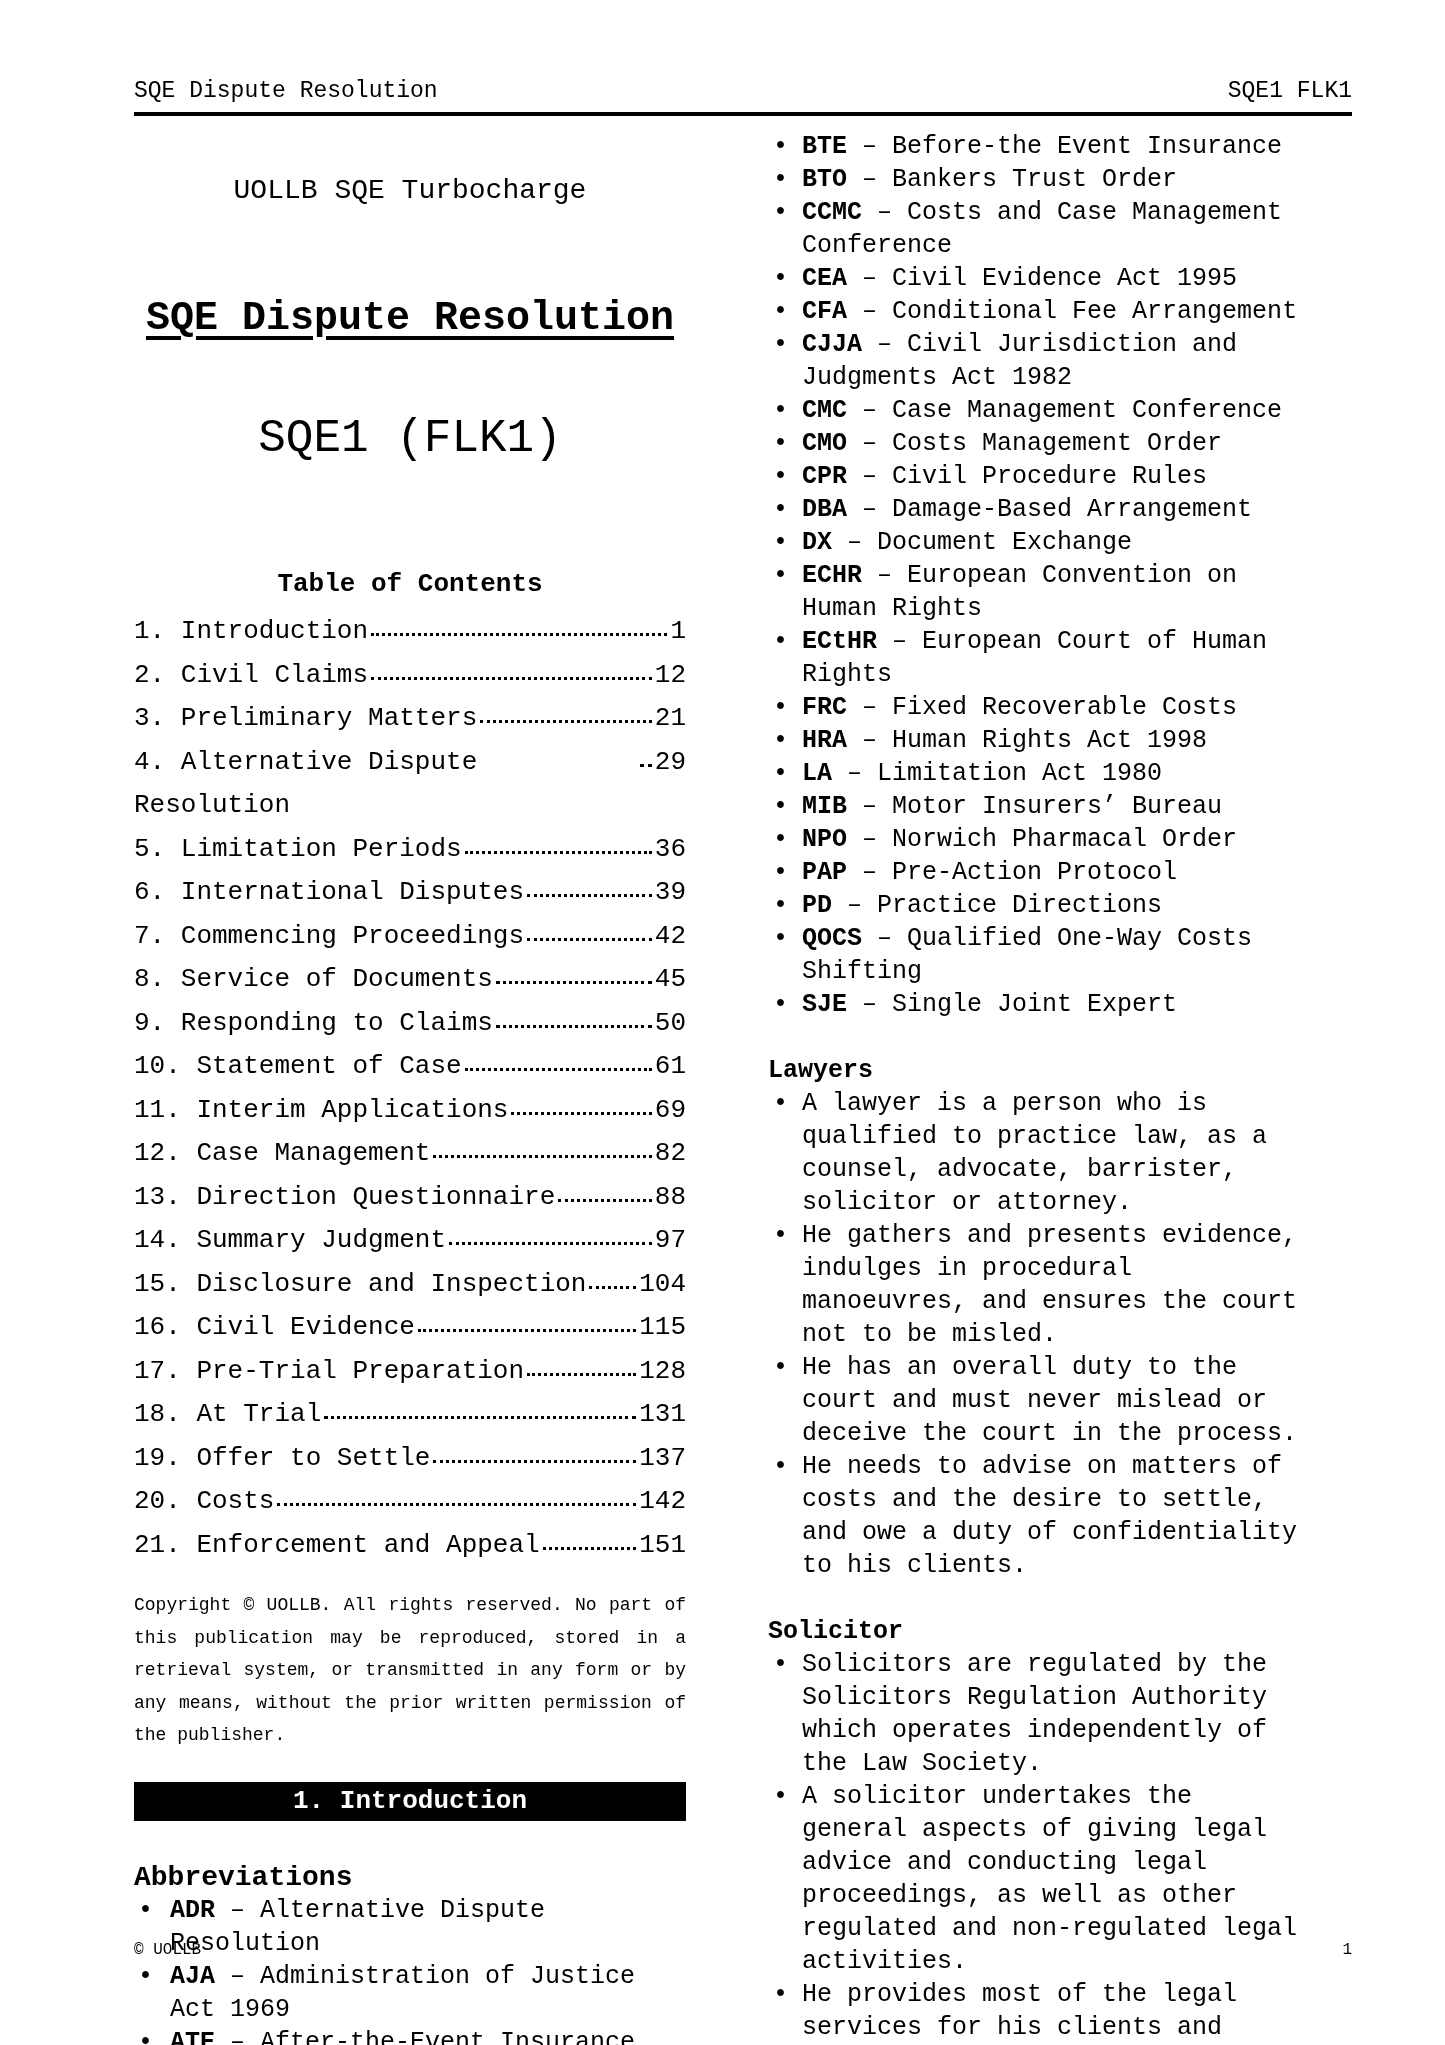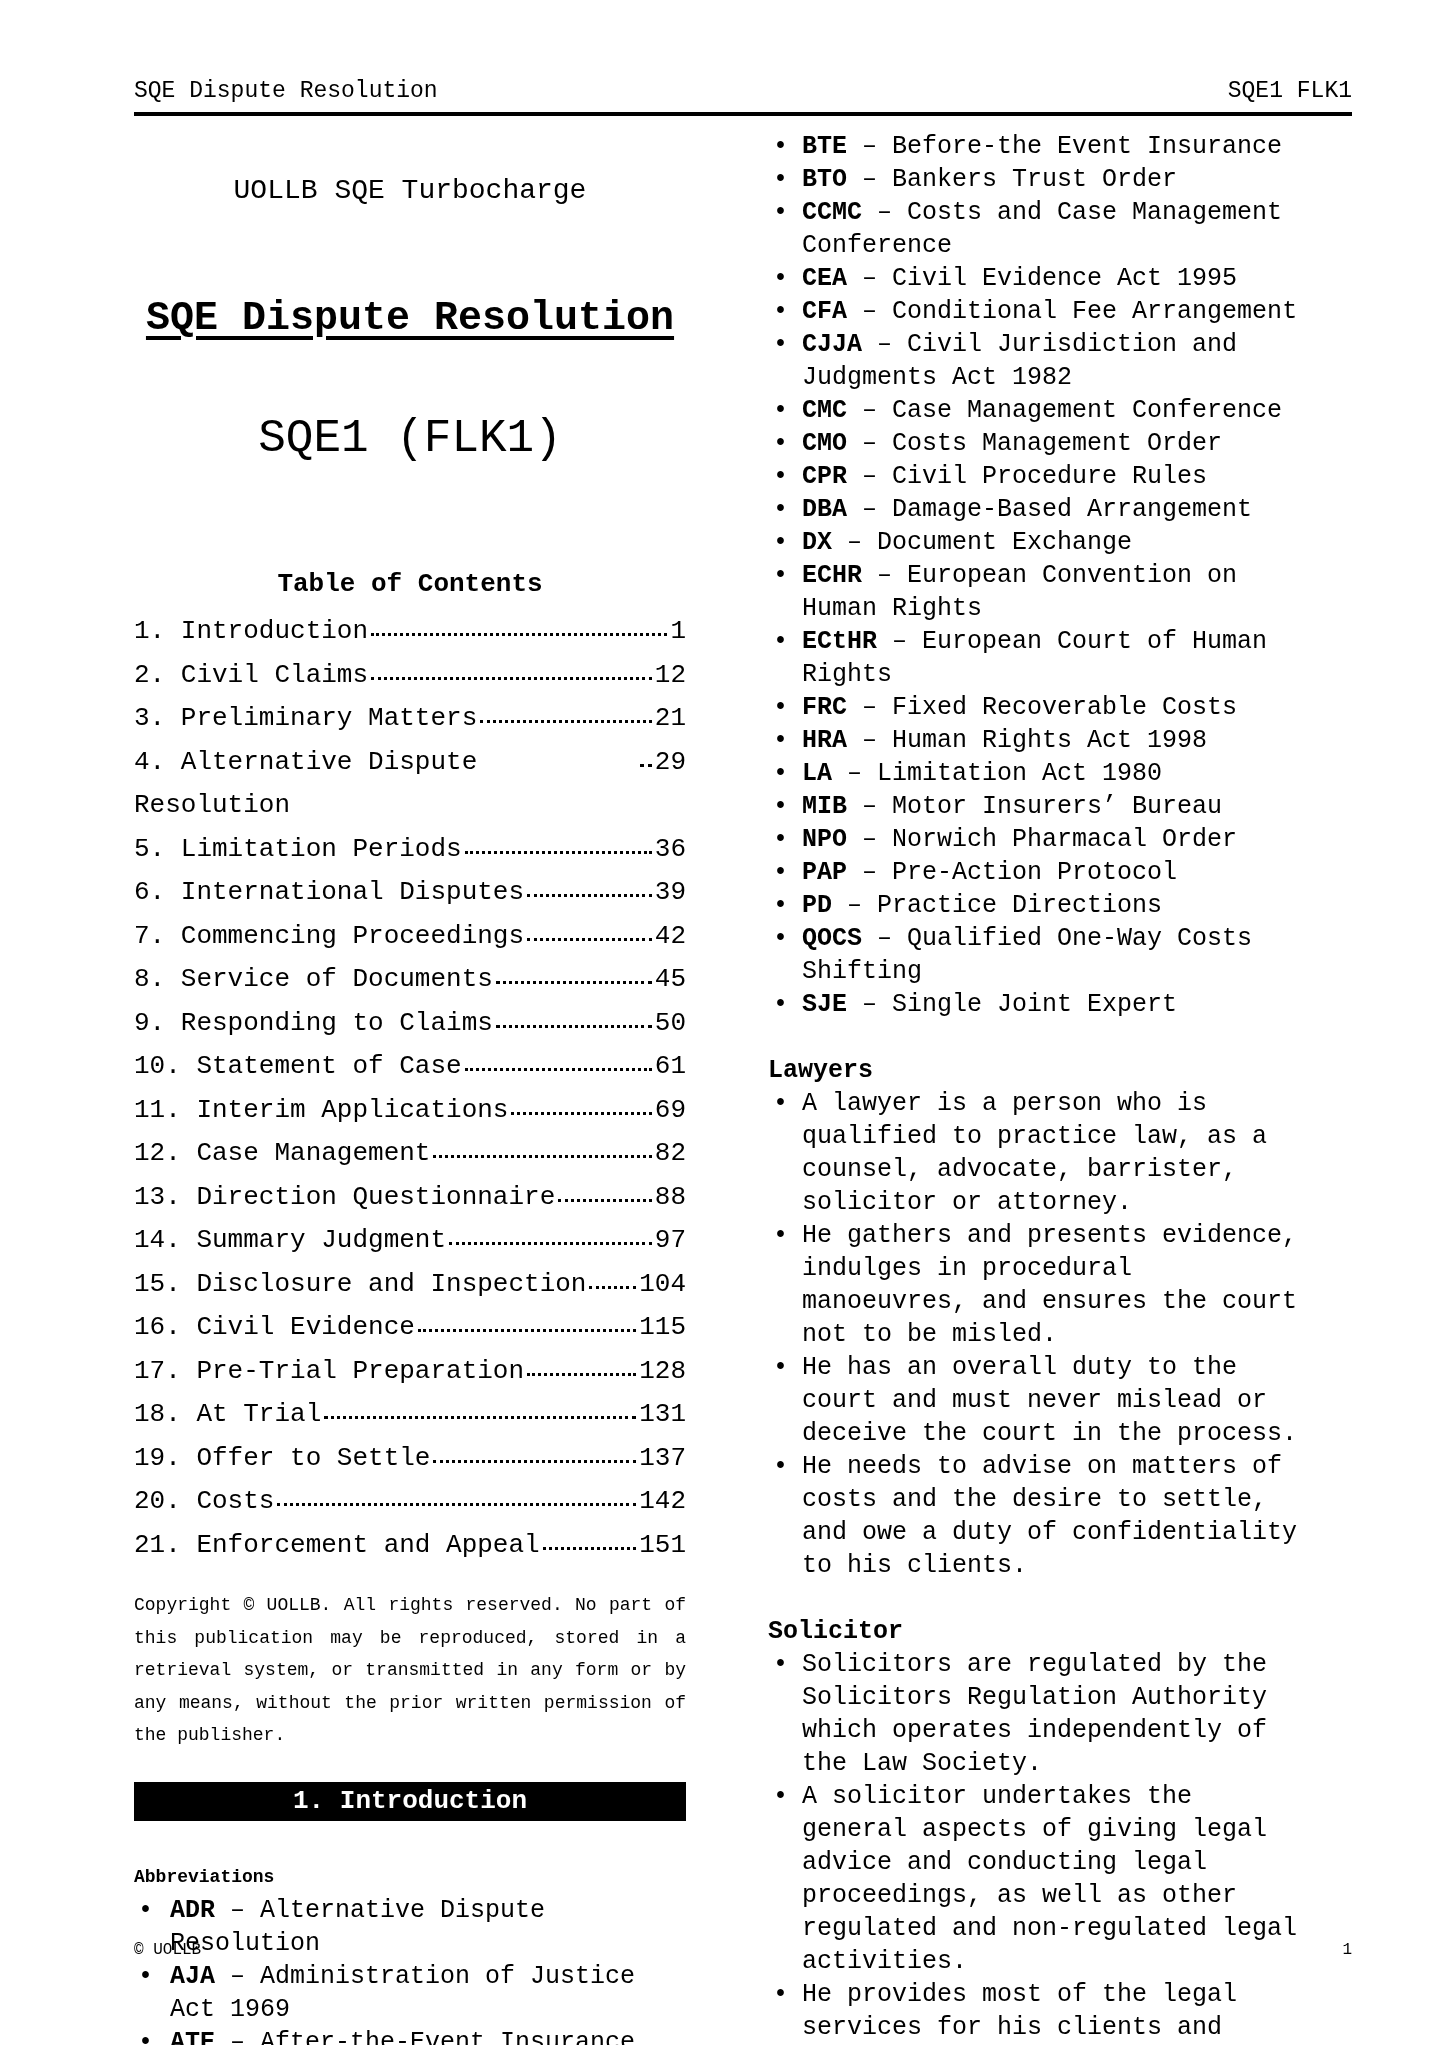--- a/index.html
+++ b/index.html
@@ -40,21 +40,21 @@
   }
   .copyright {
     margin-top:22px; font-size:18px; line-height:32.5px;
     text-align:justify; text-justify:inter-word;
   }
   .section-banner {
     margin-top:30px; background:#000; color:#fff;
     font-size:26px; line-height:30px; font-weight:bold; text-align:center;
     padding:4px 0 5px;
   }
-  .abbr-heading { margin-top:40px; font-size:18px; line-height:33px; font-weight:bold; }
+  .abbr-heading { margin-top:40px; font-size:28px; line-height:33px; font-weight:bold; }
   
   .li { display:flex; font-size:25px; line-height:33px; }
   .li .marker { flex:0 0 36px; box-sizing:border-box; padding-left:4px; }
   .li .text   { flex:1; }
   .bold { font-weight:bold; }
   
   .col-right { position:absolute; left:768px; top:130px; width:542px; font-size:25px; line-height:33px; }
   .col-right .li .marker { flex:0 0 34px; padding-left:5px; }
   .sec-heading { font-weight:bold; }
   .gap-1 { height:33px; }

